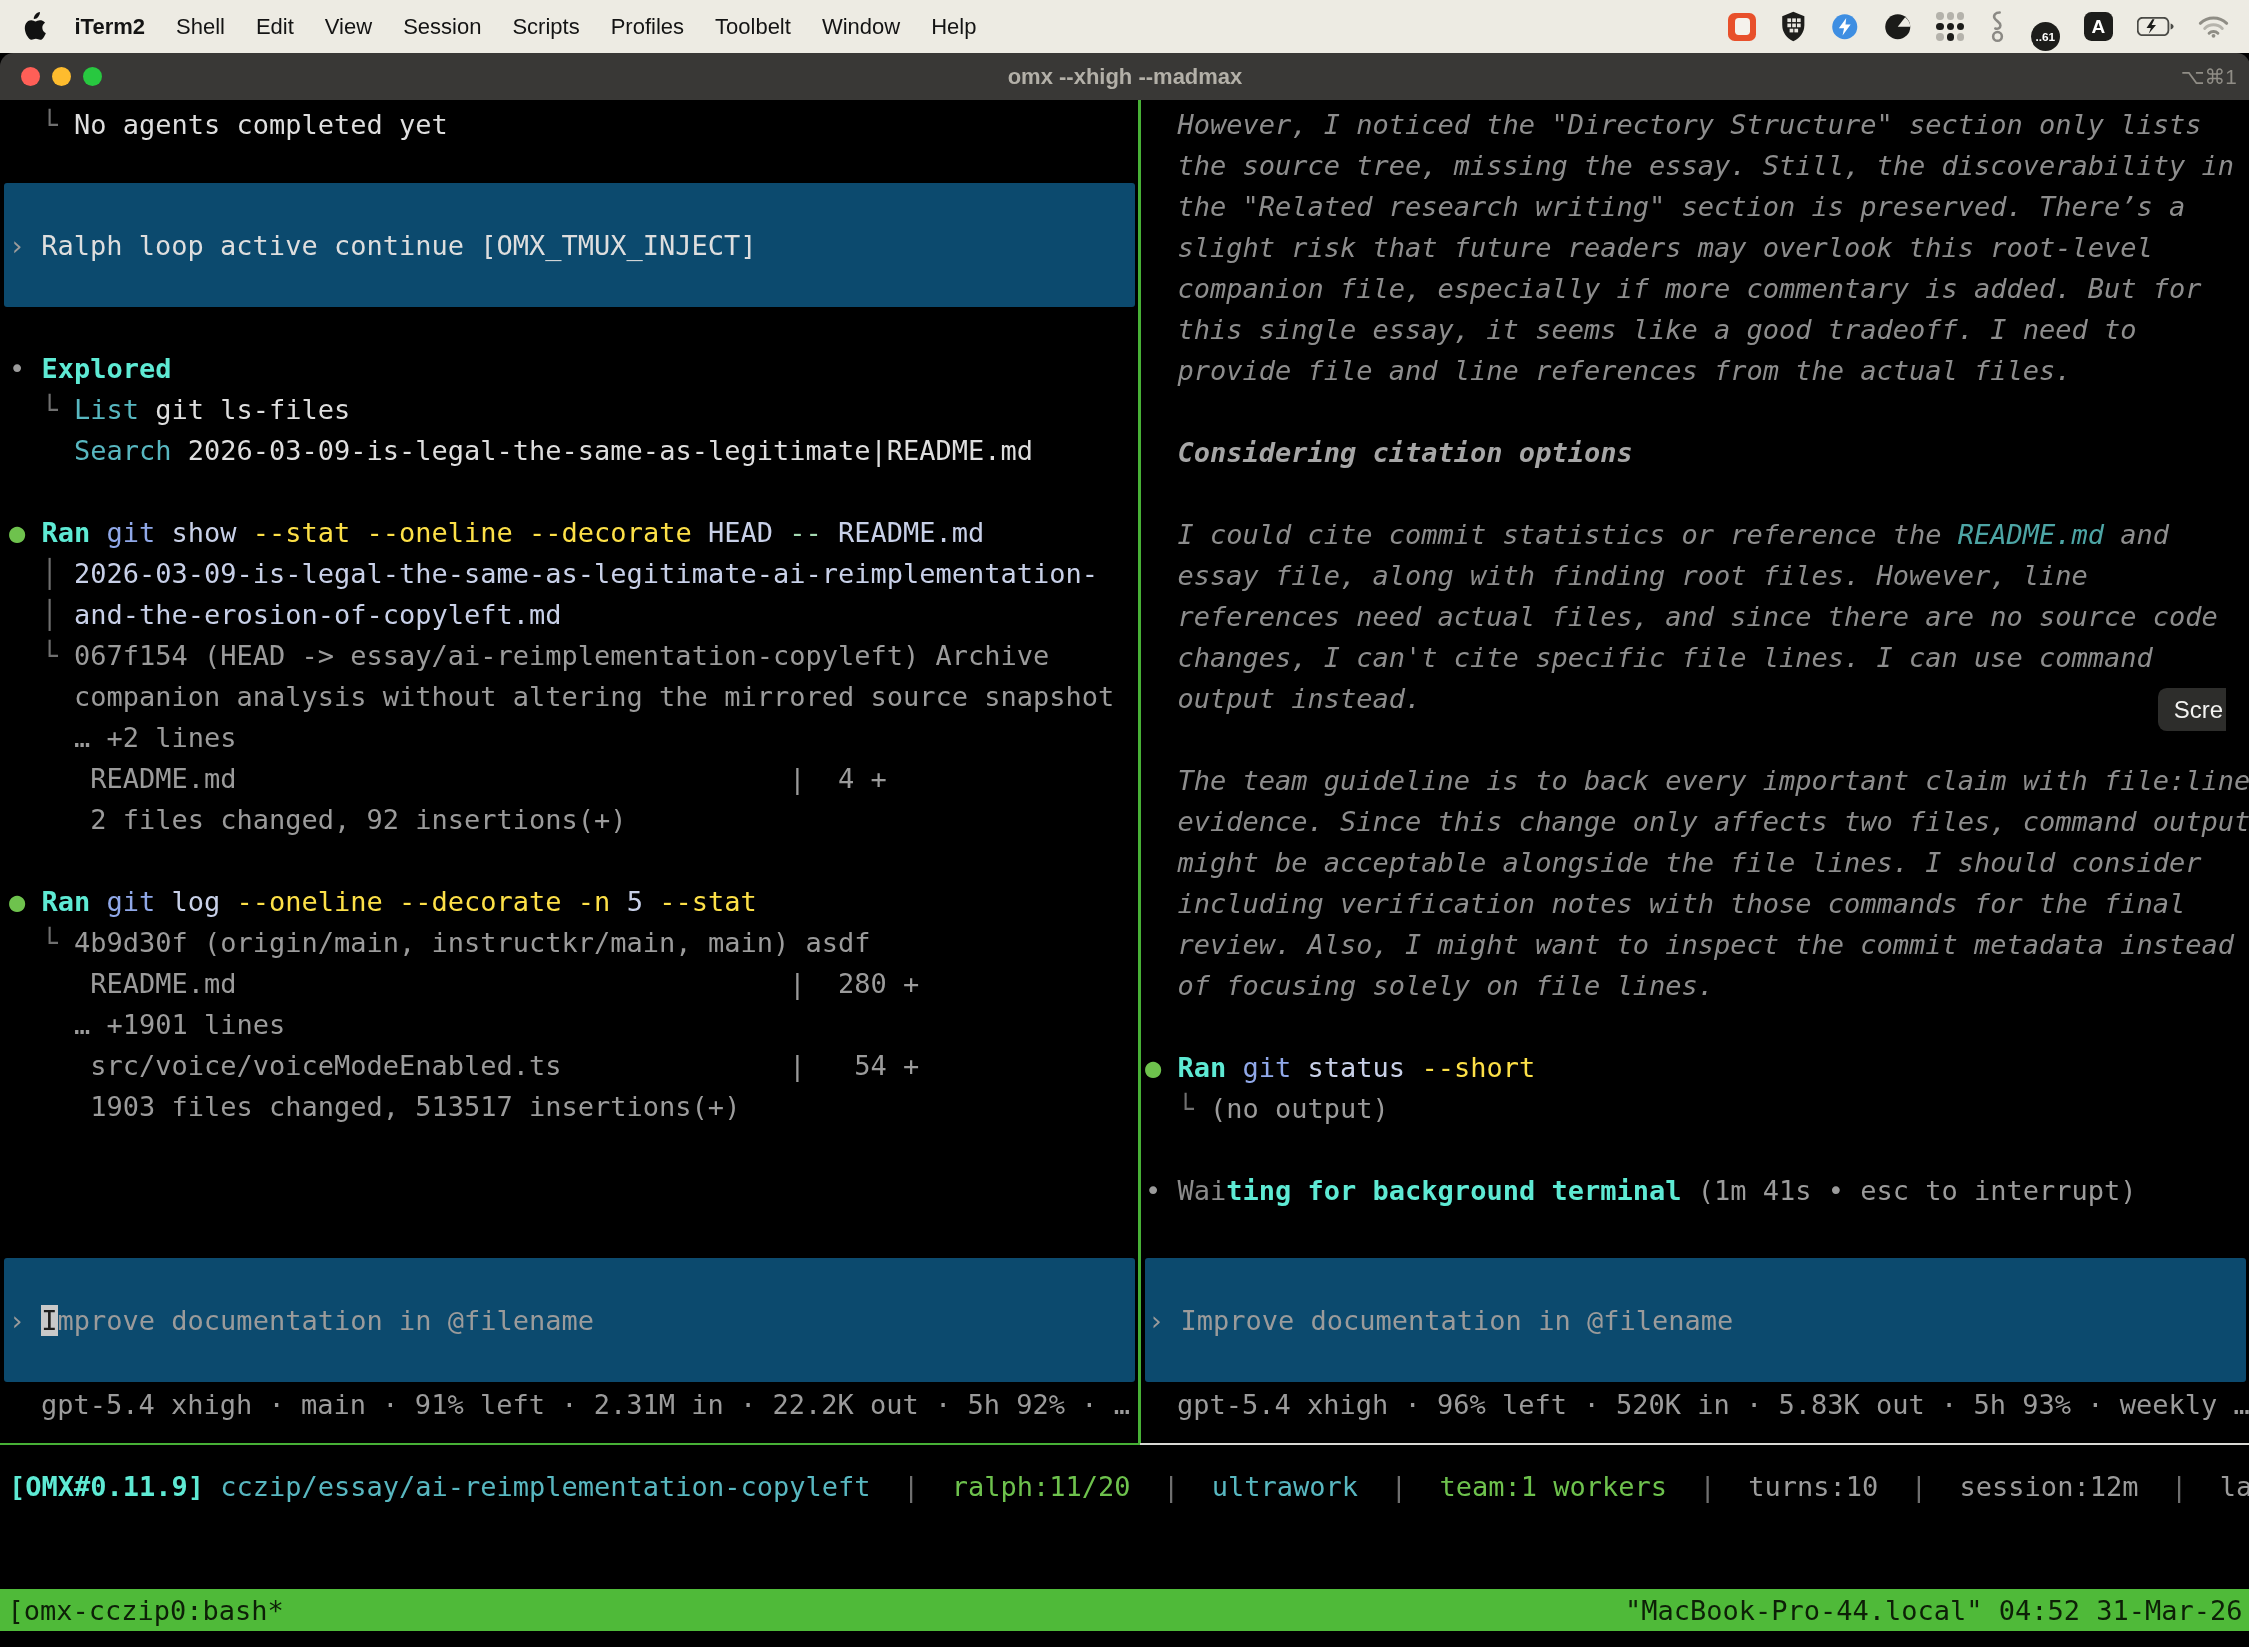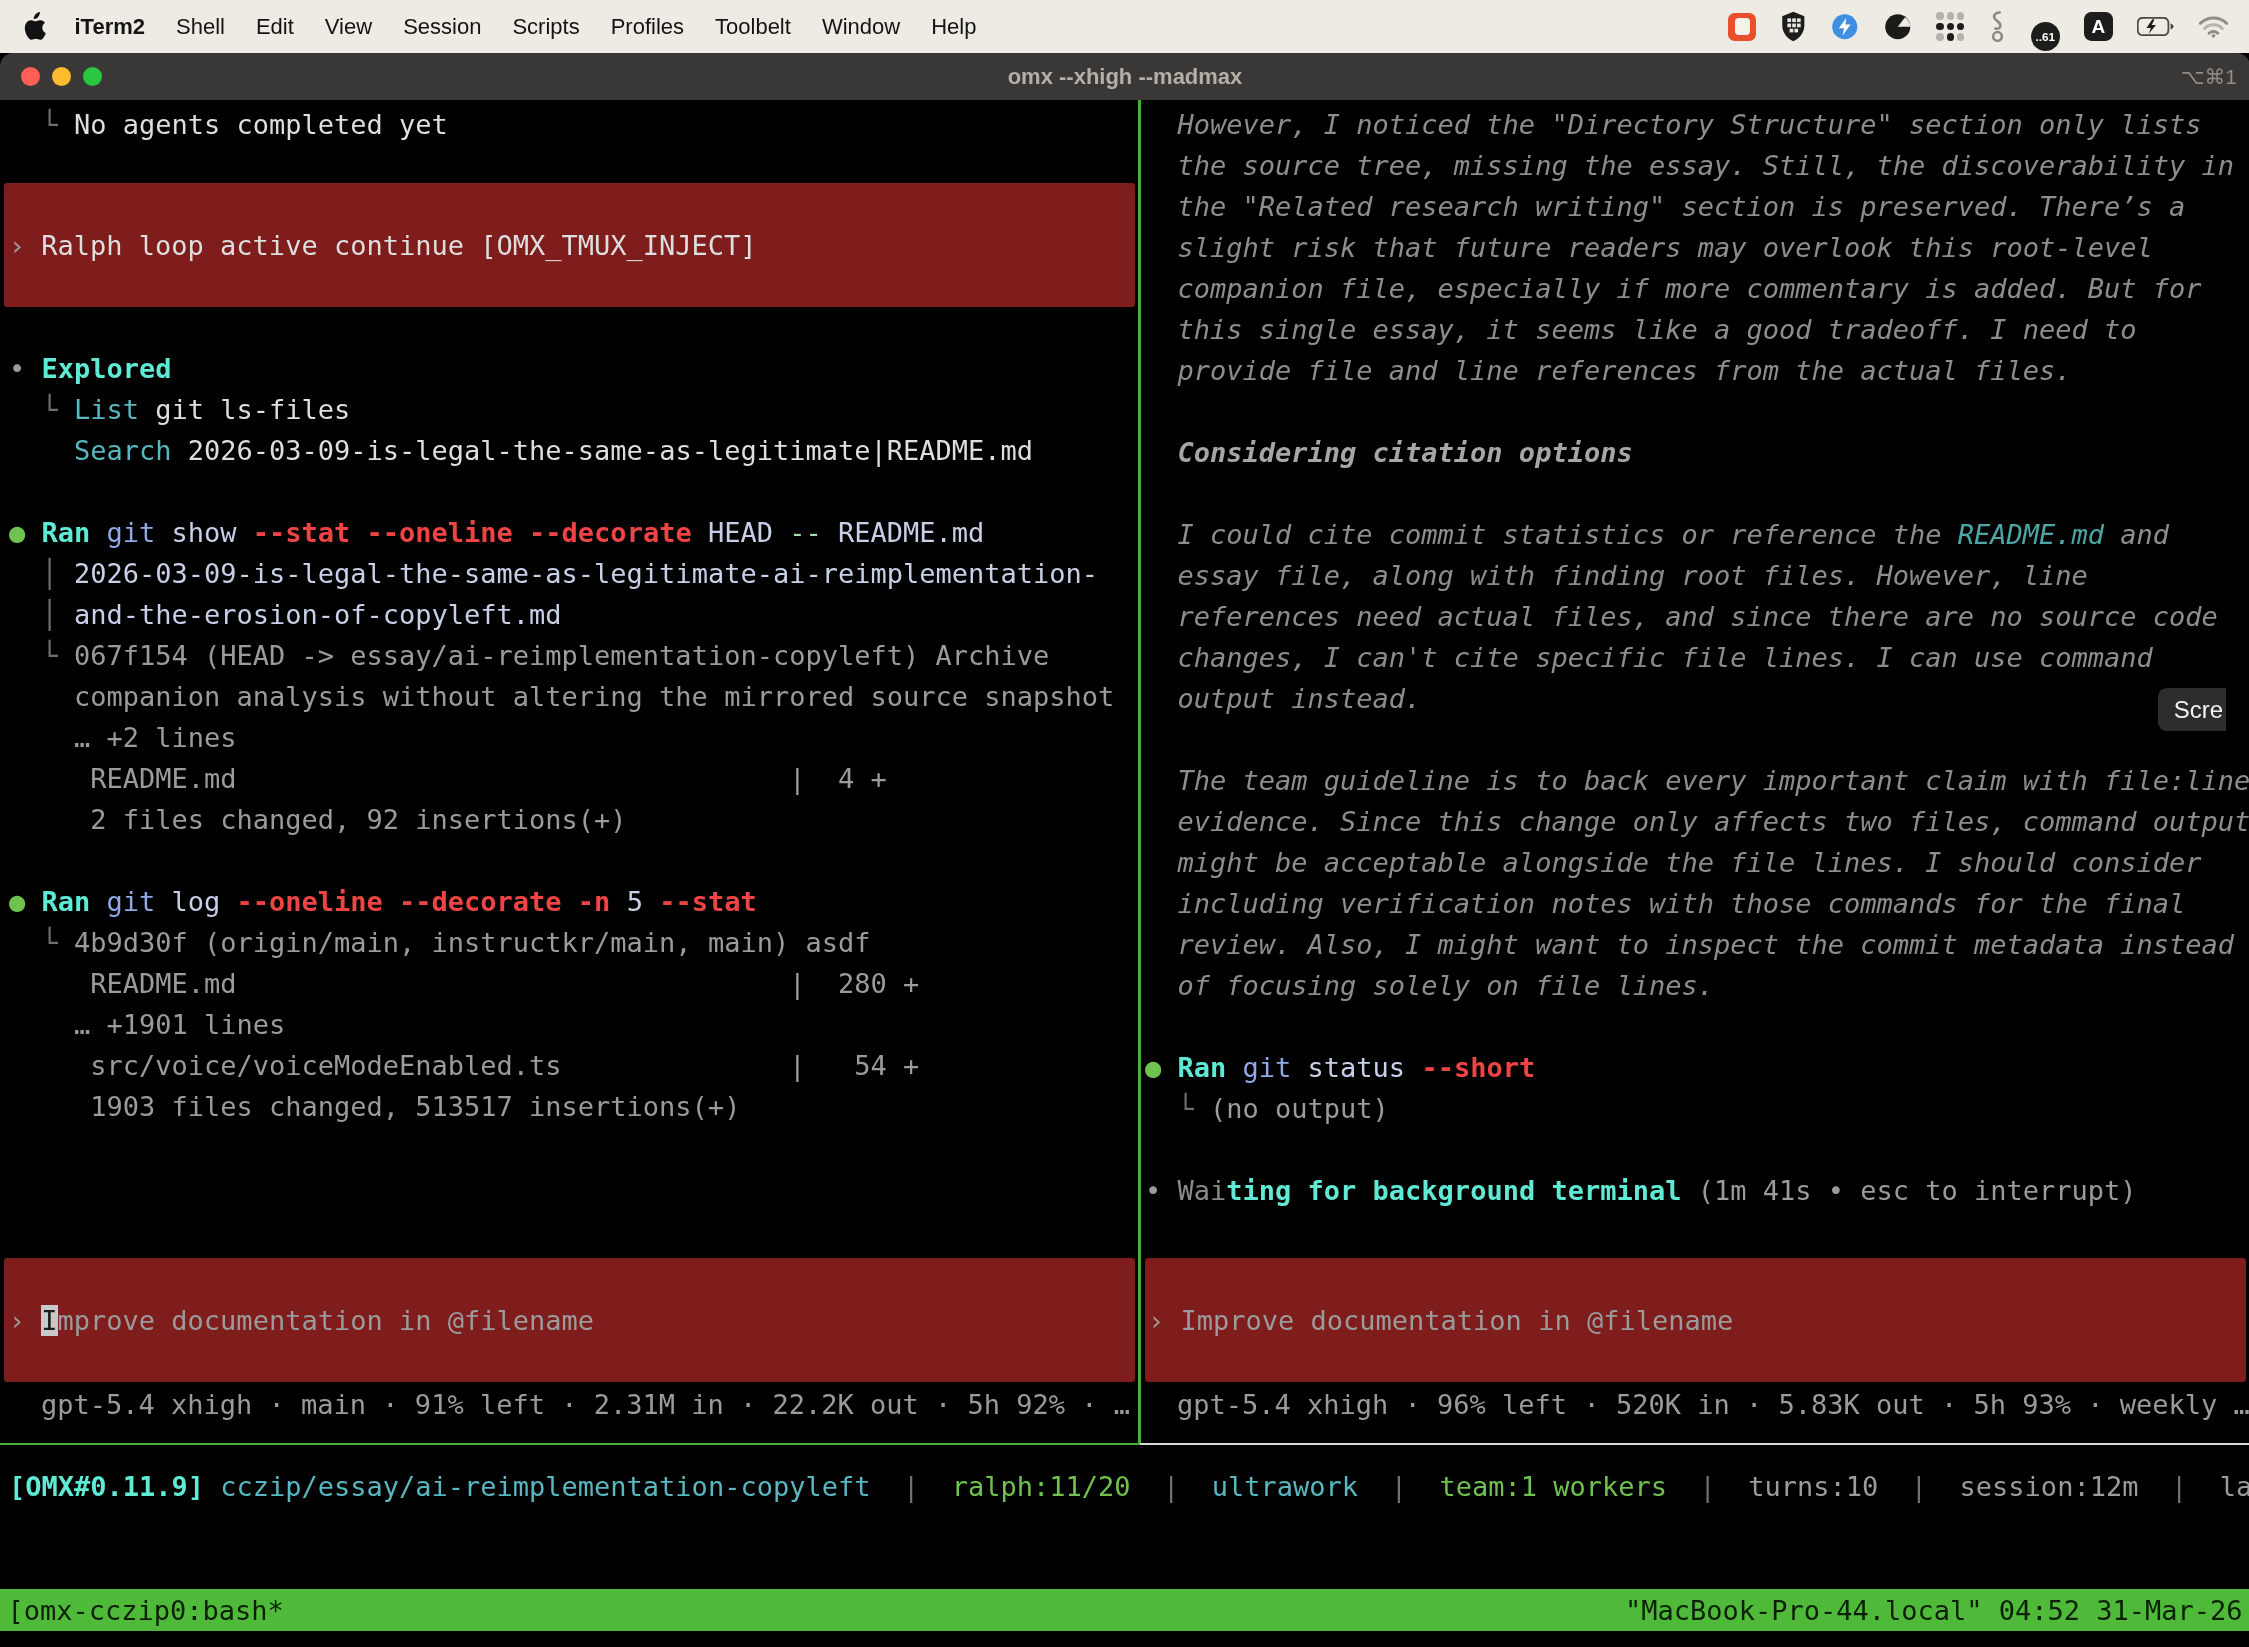--- a/index.html
+++ b/index.html
@@ -36,32 +36,32 @@
   .btn-zoom{left:83px;background:#28C840;}
   .title-text{position:absolute;left:0;right:0;top:0;text-align:center;line-height:47px;
     color:#b3b0a8;font-family:"Liberation Sans",sans-serif;font-size:22px;font-weight:600;}
   .shortcut{position:absolute;right:13.3px;top:0;line-height:47px;color:#908d86;
     font-family:"Liberation Sans",sans-serif;font-size:20.7px;}
 
   
   .term{position:absolute;top:100px;left:0;width:2226px;height:1547px;background:#000;}
   .lines{position:absolute;font-size:27px;}
   .tl{height:41px;line-height:41px;white-space:pre;}
-  .box{position:absolute;background:#7f1d1d;border-radius:3px;display:flex;align-items:center;font-size:27px;}
+  .box{position:absolute;background:#0c4a6e;border-radius:3px;display:flex;align-items:center;font-size:27px;}
   .box .tl{width:100%;}
 
   .seg-b{color:#5eead4;font-weight:bold;}
   .seg-w{color:#dedede;}
   .seg-g{color:#9b9b9b;}
   .seg-d{color:#707070;}
   .seg-dim{color:#8a8a8a;}
   .seg-cy{color:#58b7c0;}
   .seg-pw{color:#90a8e8;}
   .seg-lv{color:#c8d0e8;}
-  .seg-pk{color:#ef4444;font-weight:bold;}
+  .seg-pk{color:#fde047;}
   .seg-mg{color:#a5dab2;}
   .seg-gn{color:#6ec24d;}
   .seg-it{color:#8d8d8d;font-style:italic;}
   .seg-itb{color:#a6a6a6;font-style:italic;font-weight:bold;}
   .seg-itcy{color:#4da5a5;font-style:italic;}
   .seg-cur{background:#c9c9c9;color:#1e1e1d;}
 
   .vdiv{position:absolute;left:1138px;top:0;width:3px;height:1345px;background:#47b036;}
   .hdiv-left{position:absolute;left:0;top:1343px;width:1138px;height:2.2px;background:#47b036;}
   .hdiv-right{position:absolute;left:1140px;top:1343px;width:1109px;height:2.2px;background:#d8d8d4;}

